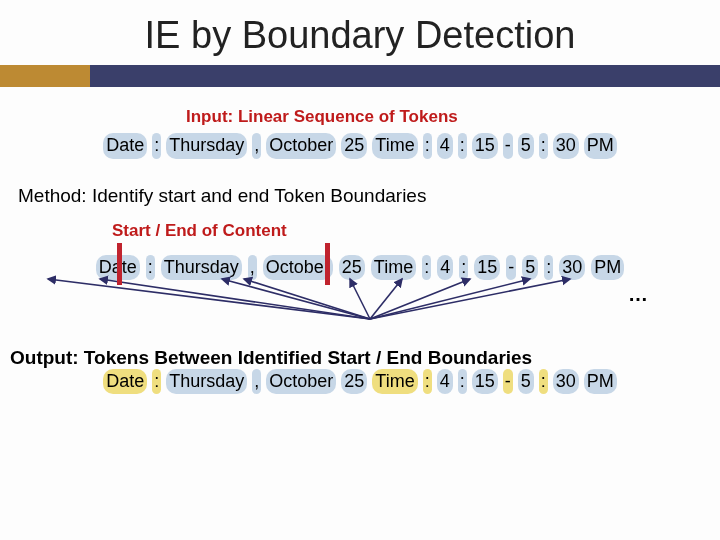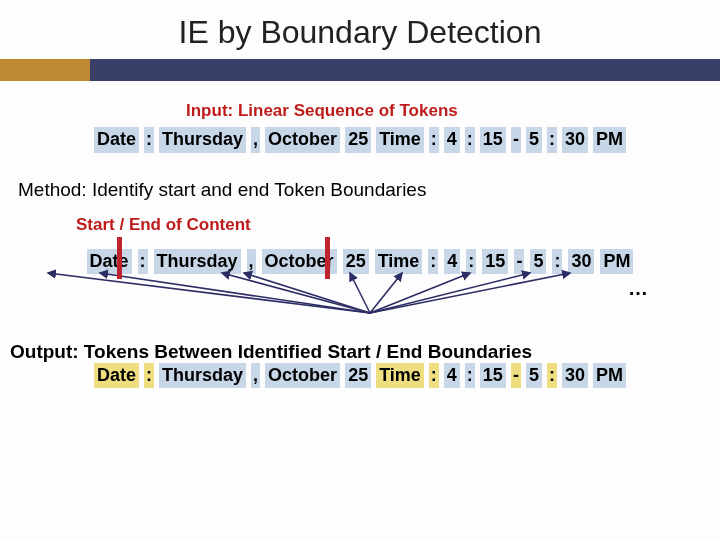--- a/index.html
+++ b/index.html
@@ -5,21 +5,21 @@
   * { margin: 0; padding: 0; box-sizing: border-box; }
   body {
     width: 720px;
     height: 540px;
     background: #fdfdfd;
     font-family: Arial, Helvetica, sans-serif;
     position: relative;
     overflow: hidden;
   }
   .title {
-    font-size: 32px;
+    font-size: 38px;
     color: #222;
     text-align: center;
     padding-top: 14px;
     padding-bottom: 8px;
     font-weight: normal;
   }
   .accent-bar {
     display: flex;
     width: 100%;
     height: 22px;
@@ -41,36 +41,37 @@
     display: flex;
     flex-wrap: nowrap;
     gap: 5px;
     justify-content: center;
     padding: 0 8px;
   }
   .token {
     background: #c7d7e7;
     padding: 2px 3px;
     font-size: 18px;
-    font-weight: bold;
+    font-weight: normal;
     line-height: 1.2;
     white-space: nowrap;
     position: relative;
+    border-radius: 10px;
   }
   .token.narrow { padding: 2px 2px; }
   .method-label {
     font-size: 19px;
     font-weight: normal;
     margin-top: 26px;
     margin-left: 18px;
   }
   .startend-label {
     color: #bf1b1b;
     margin-top: 14px;
-    margin-left: 76px;
+    margin-left: 112px;
     margin-bottom: 10px;
   }
 
   .row2-wrap {
     position: relative;
     width: 100%;
     height: 90px;
   }
   .row2 {
     position: absolute;

